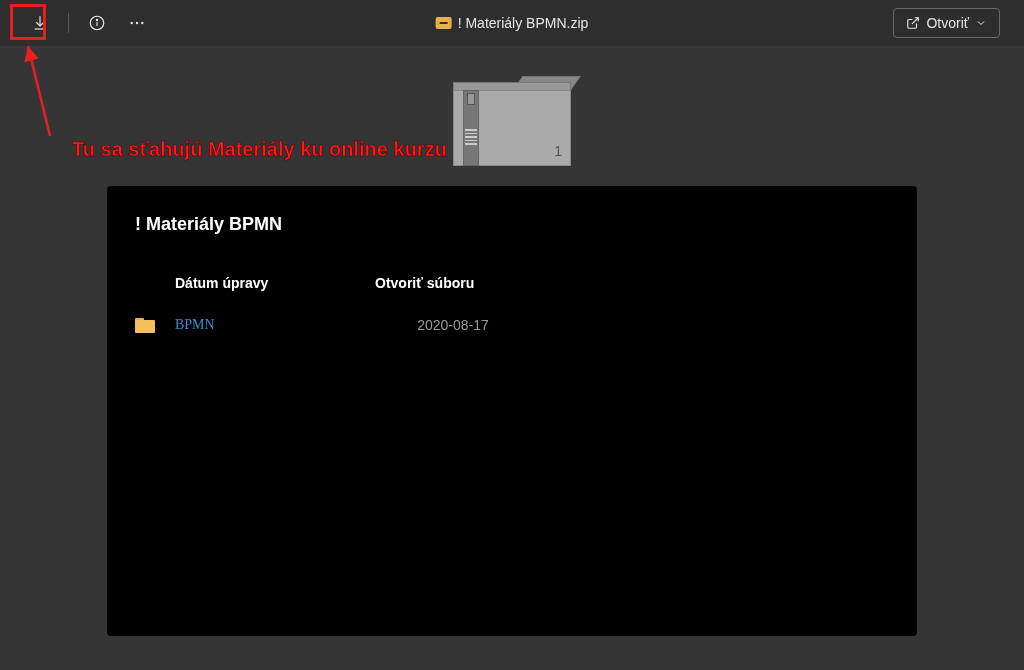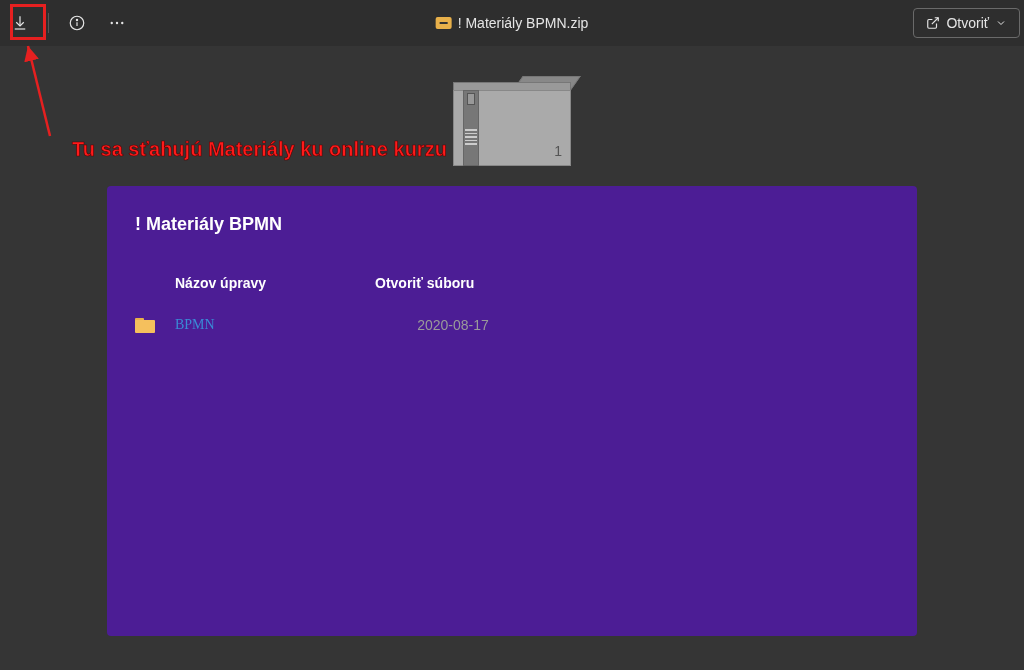--- a/index.html
+++ b/index.html
@@ -13,21 +13,21 @@
       background: #353535;
       font-family: -apple-system, BlinkMacSystemFont, 'Segoe UI', Arial, sans-serif;
       color: #e5e5e5;
       overflow: hidden;
       position: relative;
     }
     .toolbar {
       height: 46px;
       display: flex;
       align-items: center;
-      padding: 0 4px;
+      padding: 0 24px;
       position: relative;
       background: #2e2e2e;
     }
     .toolbar-left {
       display: flex;
       align-items: center;
       gap: 8px;
     }
     .icon-btn {
       width: 32px;
@@ -191,21 +191,21 @@
       height: 1.5px;
       background: #ccc;
     }
     .folder-count {
       color: #555;
       font-size: 14px;
       margin-left: auto;
     }
     .preview-panel {
       width: 810px;
-      background: #4c1d95;
+      background: #000000;
       border-radius: 4px;
       padding: 28px;
       min-height: 450px;
     }
     .panel-title {
       font-size: 18px;
       font-weight: 600;
       color: #fff;
       margin-bottom: 40px;
     }
@@ -340,21 +340,21 @@
       <div class="zipper-line"></div>
     </div>
   </div>
 
   <div class="preview-panel">
     <div class="panel-title">! Materiály BPMN</div>
 
     <div class="file-table">
       <div class="table-header">
         <div></div>
-        <div>Názov úpravy</div>
+        <div>Dátum úpravy</div>
         <div>Otvoriť súboru</div>
       </div>
 
       <div class="table-row">
         <div class="row-folder-icon"></div>
         <div class="row-name">BPMN</div>
         <div class="row-date">2020-08-17</div>
         <div class="row-size"></div>
       </div>
     </div>

